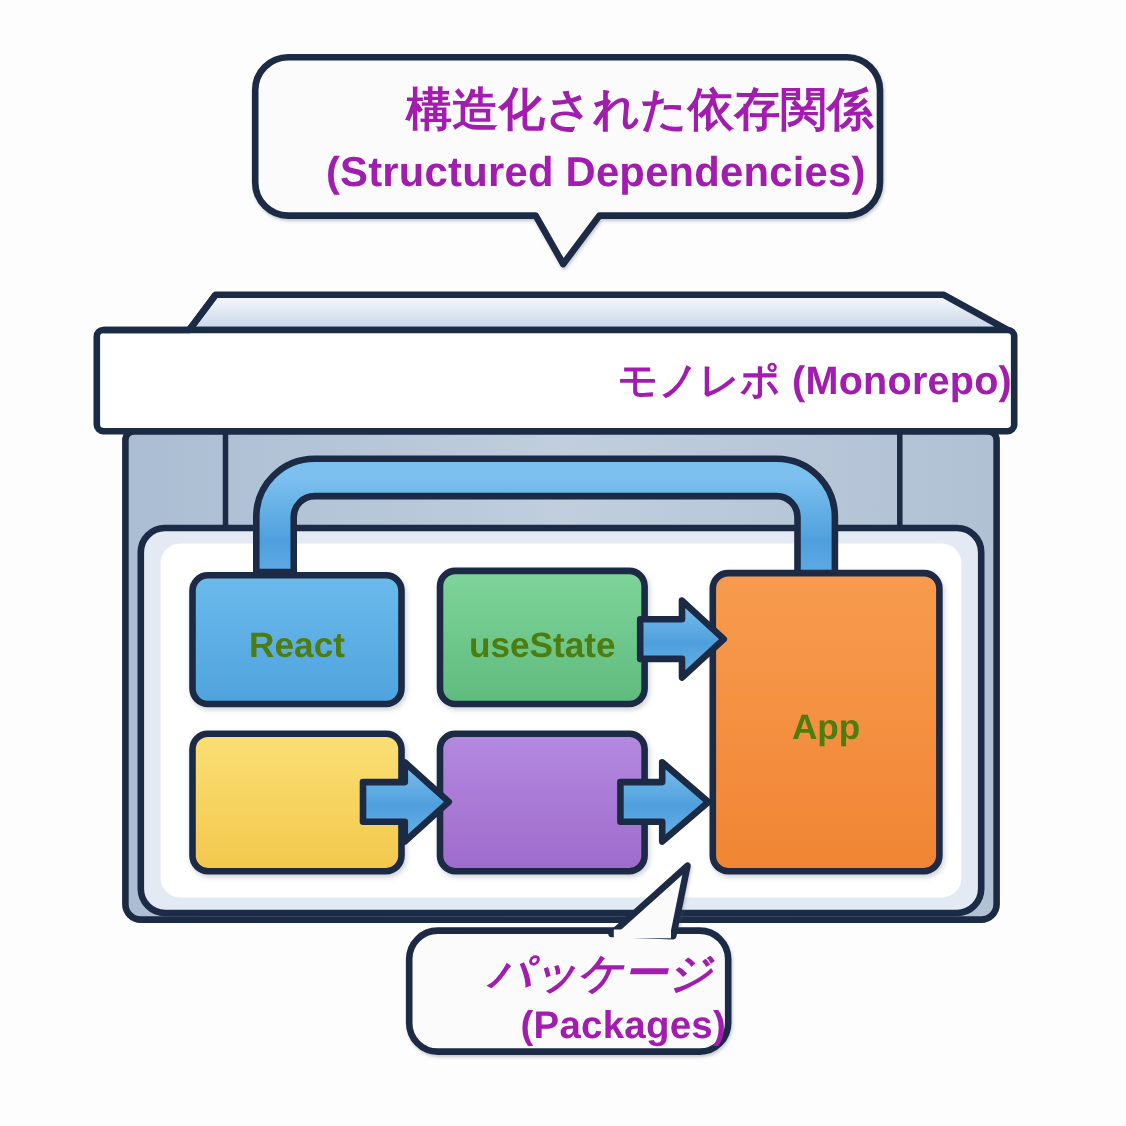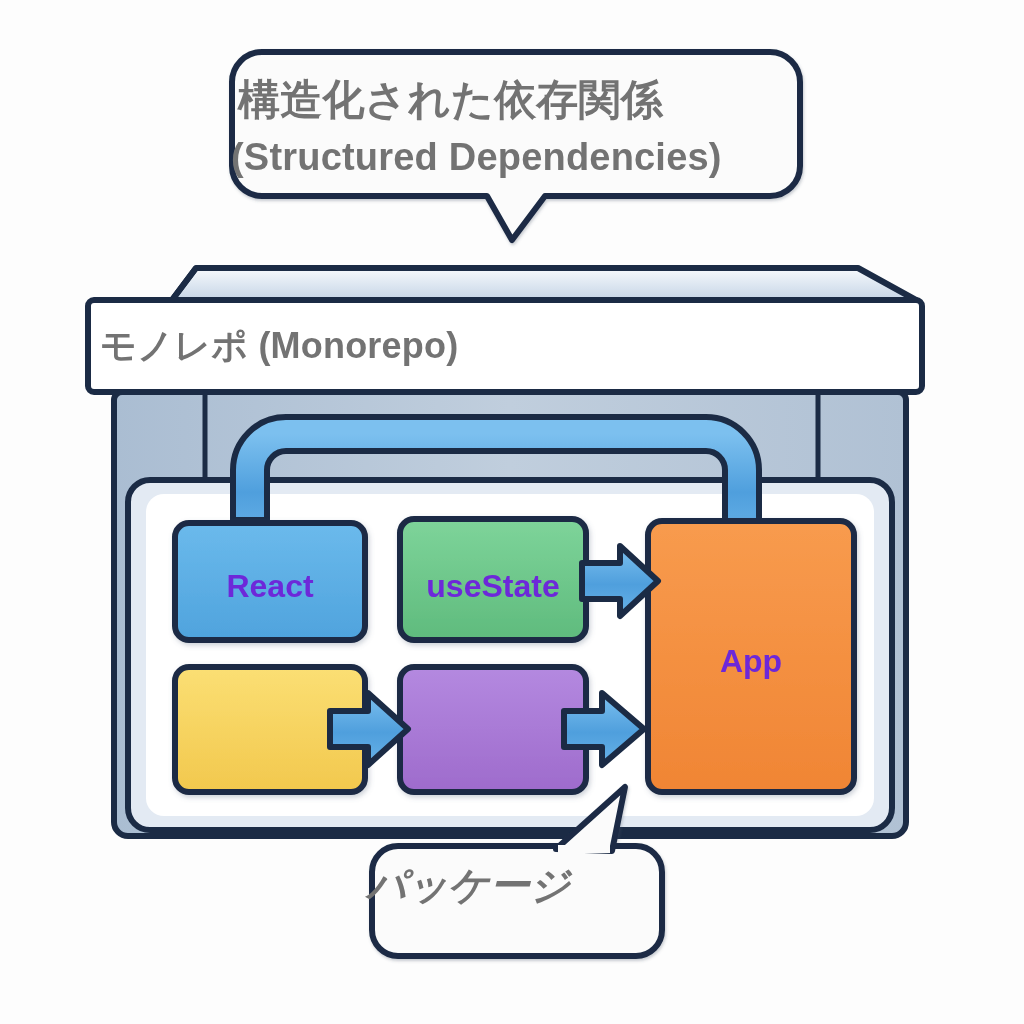--- a/index.html
+++ b/index.html
@@ -6,30 +6,30 @@
   html,body{margin:0;padding:0;background:#ffffff;}
   body{
     width:1024px;height:1024px;overflow:hidden;
     font-family:"Liberation Sans","DejaVu Sans",sans-serif;
     -webkit-font-smoothing:antialiased;
   }
   #stage{position:relative;width:1024px;height:1024px;background:#fdfdfd;}
   #stage > svg{position:absolute;left:0;top:0;}
 
   
-  .txt{position:absolute;color:#737373;font-weight:bold;text-align:left;
+  .txt{position:absolute;color:#a21caf;font-weight:bold;text-align:right;
        letter-spacing:.2px;line-height:1.18;white-space:pre;}
 
   .callout-top-l1{left:238px;top:75px;width:556px;font-size:42px;}
   .callout-top-l2{left:231px;top:135px;width:556px;font-size:38px;}
   .monorepo-label{left:100px;top:325px;width:820px;font-size:36px;}
   .callout-bot-l1{left:366px;top:862px;width:282px;font-size:40px;font-style:italic;}
   .callout-bot-l2{left:378px;top:912px;width:282px;font-size:35px;}
 
-  .box-label{position:absolute;color:#6d28d9;font-weight:bold;text-align:center;
+  .box-label{position:absolute;color:#4d7c0f;font-weight:bold;text-align:center;
              font-size:32px;white-space:nowrap;}
   .lbl-react{left:175px;top:568px;width:190px;}
   .lbl-usestate{left:398px;top:568px;width:190px;}
   .lbl-app{left:648px;top:643px;width:206px;}
 </style>
 </head>
 <body>
 
 <div id="stage">
 
@@ -152,14 +152,15 @@
   <div class="txt callout-top-l1">構造化された依存関係</div>
   <div class="txt callout-top-l2">(Structured Dependencies)</div>
 
   <div class="txt monorepo-label">モノレポ (Monorepo)</div>
 
   <div class="box-label lbl-react">React</div>
   <div class="box-label lbl-app">App</div>
   <div class="box-label lbl-usestate">useState</div>
 
   <div class="txt callout-bot-l1">パッケージ</div>
+  <div class="txt callout-bot-l2">(Packages)</div>
 
 </div>
 
 </body></html>

